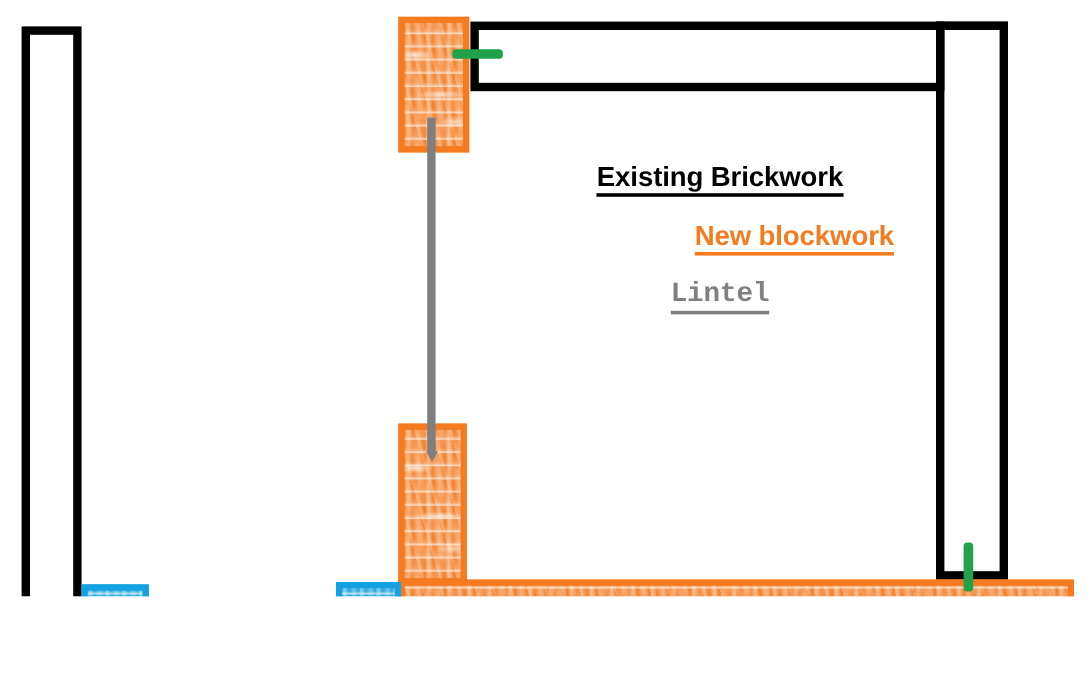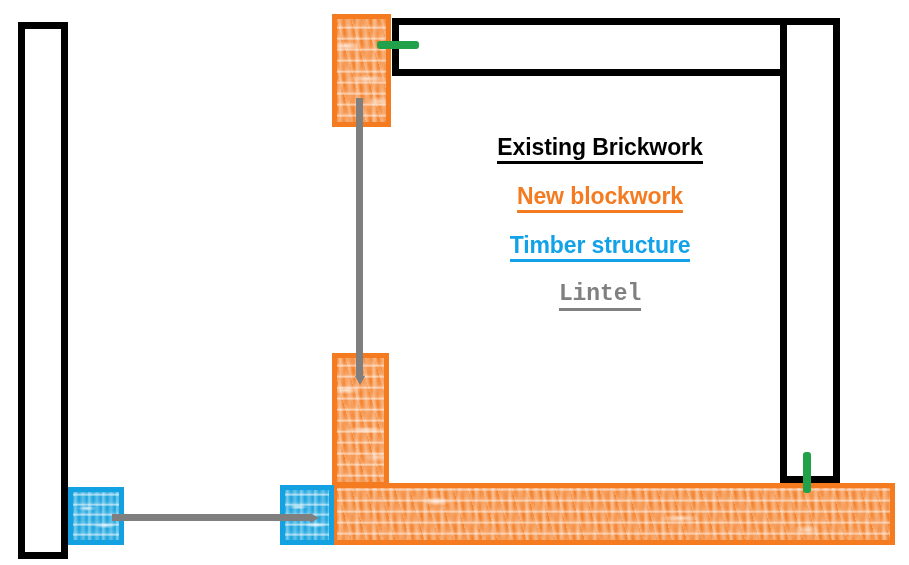--- a/index.html
+++ b/index.html
@@ -7,21 +7,21 @@
     margin: 0;
     padding: 0;
     background: #ffffff;
   }
   body {
     font-family: "Liberation Sans", sans-serif;
   }
   #canvas {
     position: relative;
     width: 909px;
-    height: 565px;
+    height: 497px;
     background: #ffffff;
     overflow: hidden;
   }
 
   
   .wall-black {
     position: absolute;
     box-sizing: border-box;
     border: 7px solid #000000;
     background: transparent;
@@ -131,21 +131,21 @@
     padding-bottom: 2px;
     white-space: nowrap;
   }
   .legend-row.r0 .legend-label { color: #000000; border-bottom: 3px solid #000000; }
   .legend-row.r1 .legend-label { color: #F47B20; border-bottom: 3px solid #F47B20; }
   .legend-row.r2 .legend-label { color: #11A2E8; border-bottom: 3px solid #11A2E8; }
   .legend-row.r3 .legend-label { color: #808080; border-bottom: 3px solid #808080; }
   .legend-row.r4 .legend-label { color: #12A14B; border-bottom: 3px solid #12A14B; }
 
   .legend-row.r0 { margin-bottom: 21px; }
-  .legend-row.r1 { margin-bottom: 21px; }
+  .legend-row.r1 { margin-bottom: 21px; text-align: right; }
   .legend-row.r2 { margin-bottom: 21px; }
   .legend-row.r3 { margin-bottom: 19px; font-family: Liberation Mono, monospace; }
 </style>
 </head>
 <body>
 
 <div id="canvas">
 
   <div class="wall-black" style="left:18px; top:22px; width:50px; height:537px;"></div>
 
@@ -178,23 +178,20 @@
   <div id="legend">
 
     <div class="legend-row r0">
       <span class="legend-label">Existing Brickwork</span>
     </div>
 
     <div class="legend-row r1">
       <span class="legend-label">New blockwork</span>
     </div>
 
-    <div class="legend-row r2">
-      <span class="legend-label">Timber structure</span>
-    </div>
 
     <div class="legend-row r3">
       <span class="legend-label">Lintel</span>
     </div>
 
 
   </div>
 
 </div>
 

